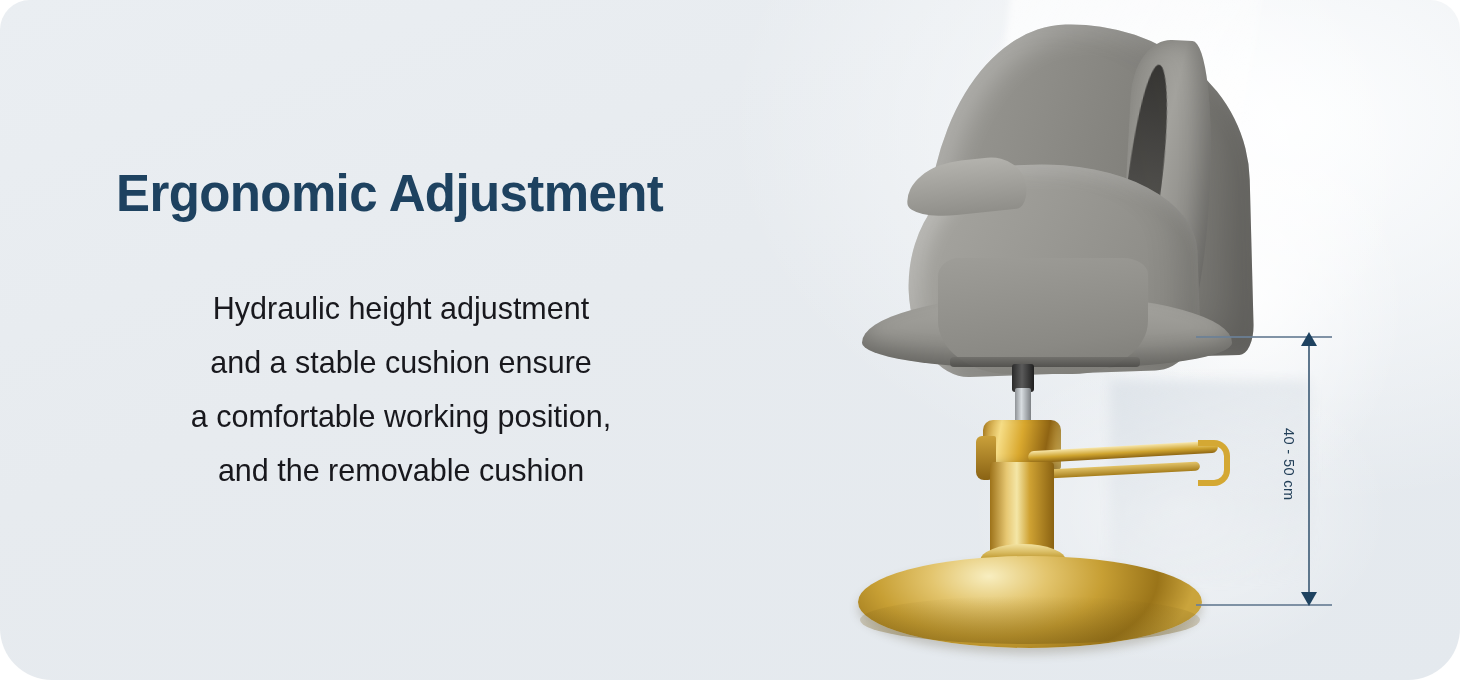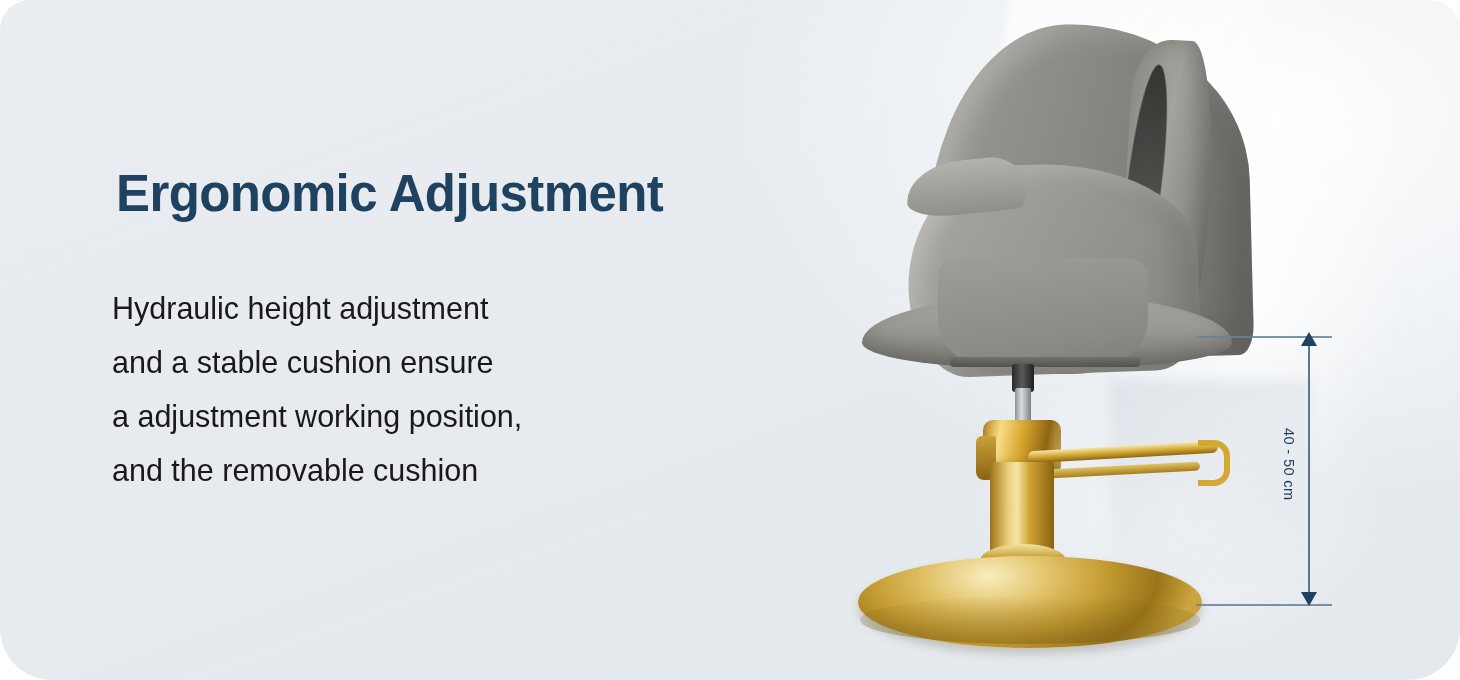--- a/index.html
+++ b/index.html
@@ -35,21 +35,21 @@
 
   
   .copy{position:absolute;left:0;top:0;width:790px;height:484px;margin-top:17px;}
   .title{
     position:absolute;left:116px;top:147px;
     font-size:51px;font-weight:bold;letter-spacing:-.6px;
     color:#1e4260;white-space:nowrap;
   }
   .body-copy{
     position:absolute;left:112px;top:264px;width:578px;
-    font-size:30.5px;line-height:54px;color:#18181d;
+    text-align:center;font-size:30.5px;line-height:54px;color:#18181d;
   }
   .body-copy div{white-space:nowrap;}
 
   
   .product{position:absolute;left:830px;top:0;width:470px;height:680px;}
 
   .shadow-floor{position:absolute;left:30px;top:588px;width:390px;height:58px;
     background:radial-gradient(closest-side,rgba(120,130,140,.30),rgba(120,130,140,0) 72%);
     filter:blur(4px);}
 
@@ -194,21 +194,21 @@
   <div class="blob blob-b"></div>
   <div class="blob blob-c"></div>
   <div class="panel-ghost"></div>
   <div class="panel-ghost2"></div>
 
   <div class="copy">
     <div class="title">Ergonomic Adjustment</div>
     <div class="body-copy">
       <div>Hydraulic height adjustment</div>
       <div>and a stable cushion ensure</div>
-      <div>a adjustment working position,</div>
+      <div>a comfortable working position,</div>
       <div>and the removable cushion</div>
     </div>
   </div>
 
   <div class="product">
     <div class="shadow-floor"></div>
 
     <div class="backrest"></div>
     <div class="back-flap"></div>
     <div class="back-seam"></div>

